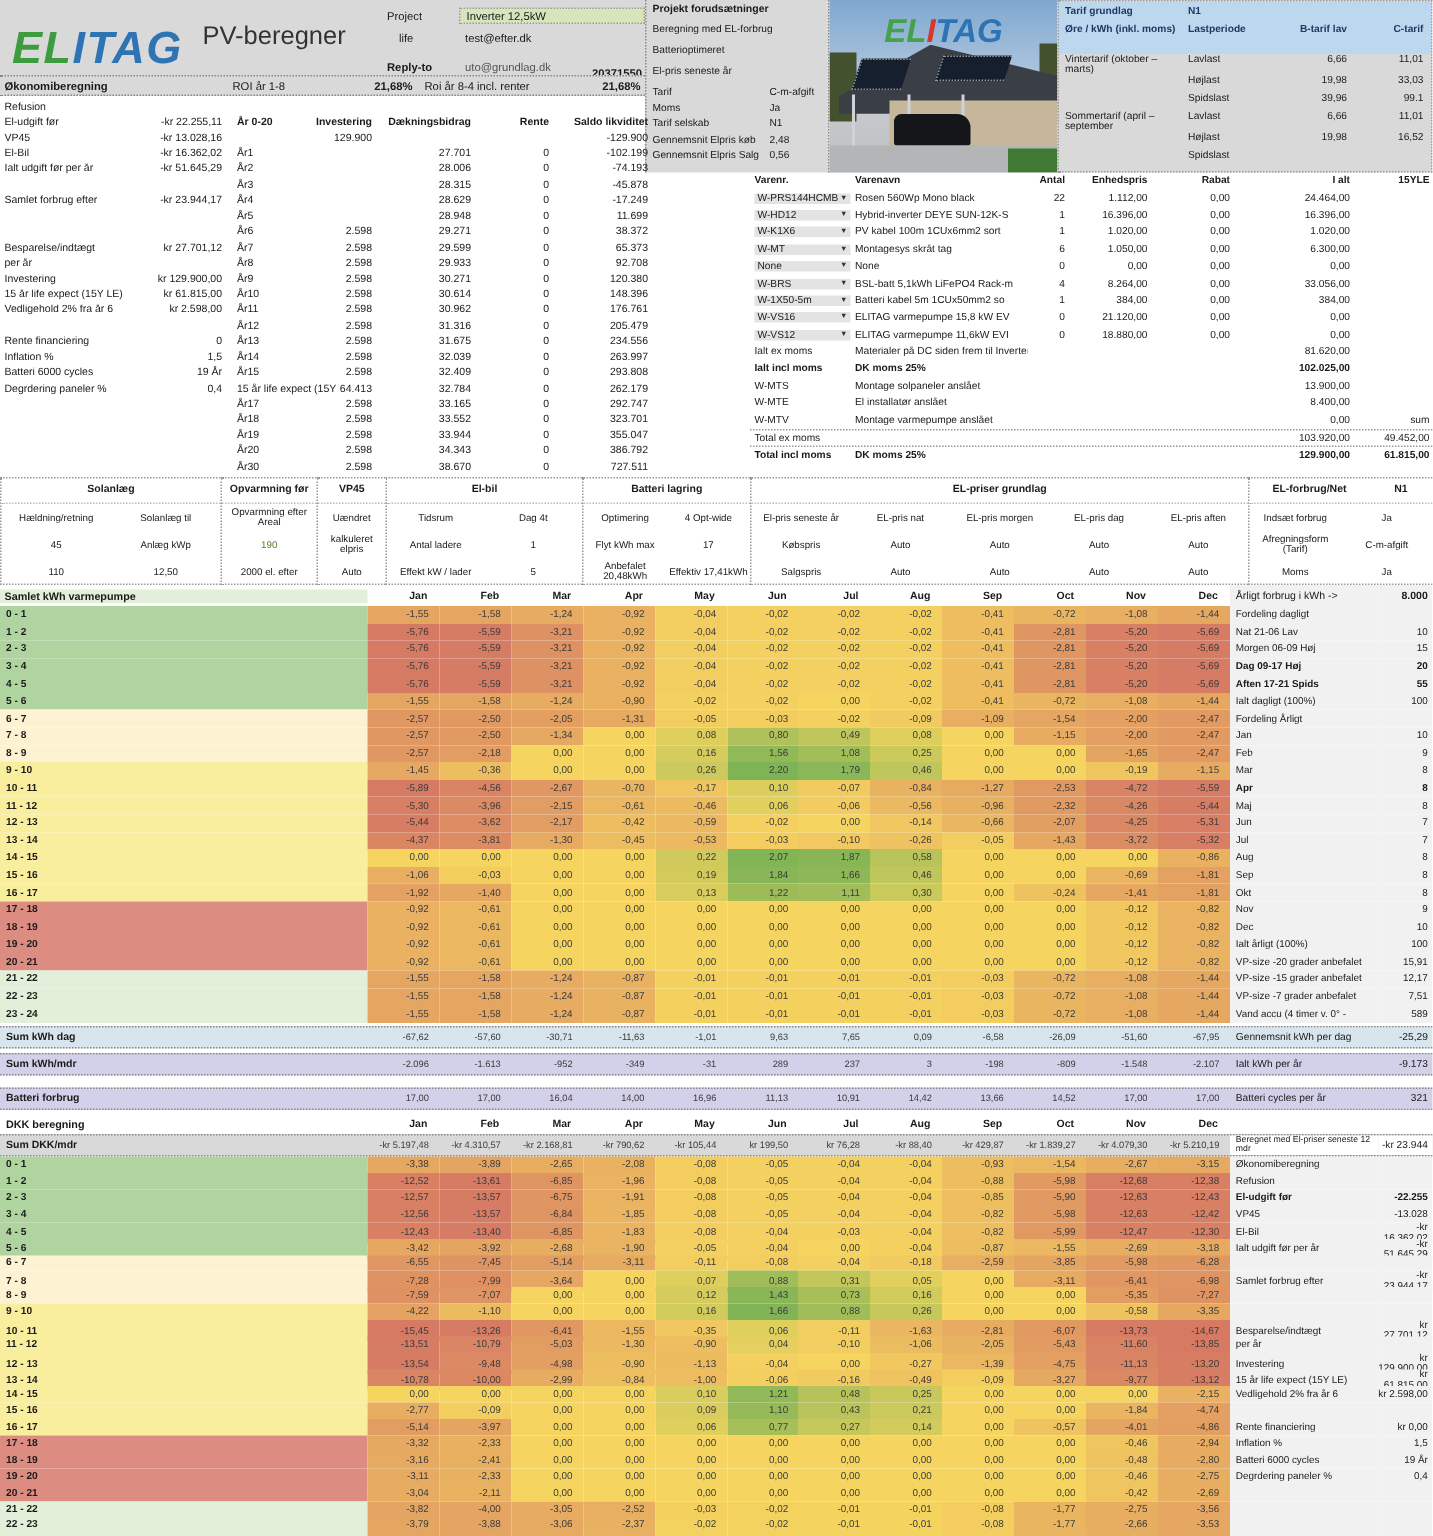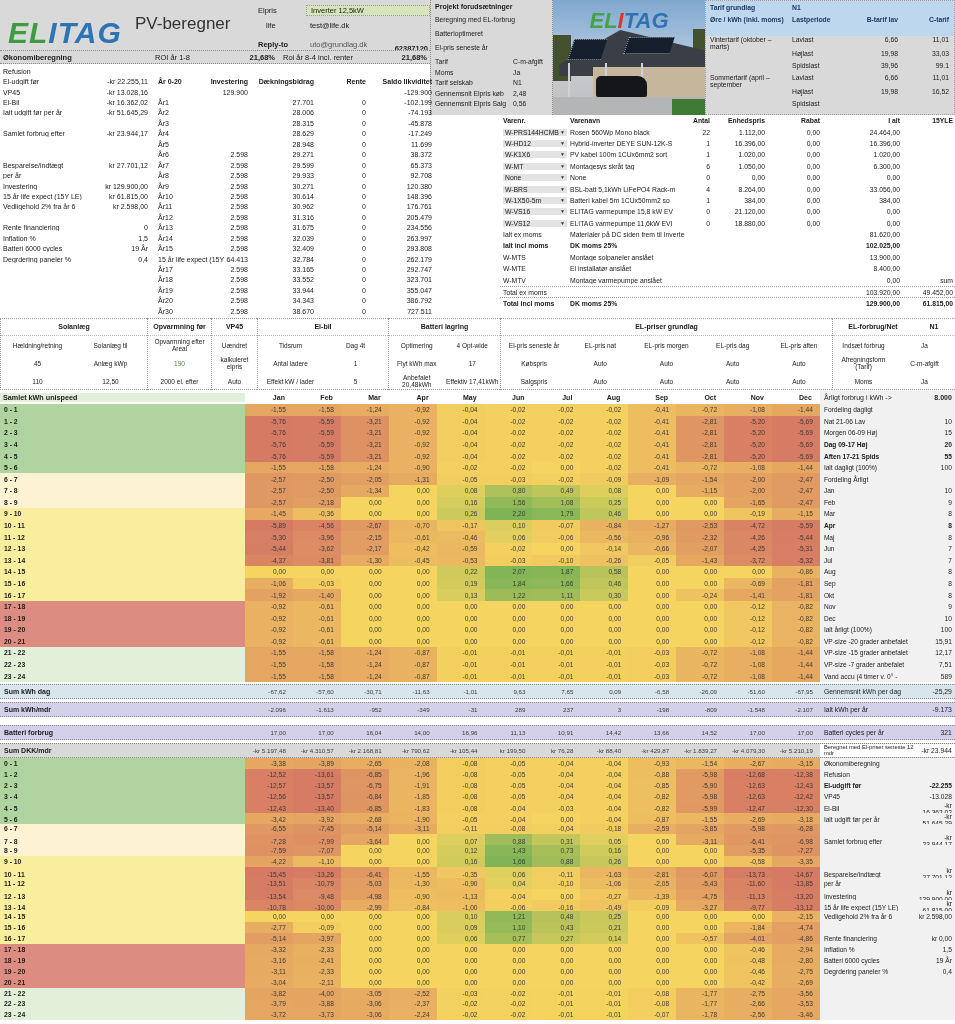--- a/index.html
+++ b/index.html
@@ -116,32 +116,32 @@
 
 <div class="abs top-grey"></div>
 
 <div class="abs logo">
   <span style="color:#3d9c40">EL</span><span style="color:#2e74b5">I</span><span style="color:#2e74b5">TAG</span>
 </div>
 <div class="abs pv-title">PV-beregner</div>
 
 <div class="abs proj-grid">
   <div class="row">
-    <span class="lbl">Elpris</span>
+    <span class="lbl">Project</span>
     <span class="val proj-value">Inverter 12,5kW</span>
   </div>
   <div class="row">
     <span class="lbl" style="padding-left:8px">life</span>
-    <span class="val">test@life.dk</span>
+    <span class="val">test@efter.dk</span>
   </div>
   <div class="row" style="margin-top:4px">
     <span class="lbl b">Reply-to</span>
     <span class="val" style="color:#555">uto@grundlag.dk</span>
   </div>
-  <span class="phone">62387120</span>
+  <span class="phone">20371550</span>
 </div>
 
 <div class="abs band">
   <span class="t">Økonomiberegning</span>
   <span class="k">ROI år 1-8</span>
   <span class="v">21,68%</span>
   <span class="k2">Roi år 8-4 incl. renter</span>
   <span class="v2">21,68%</span>
 </div>
 
@@ -776,21 +776,21 @@
       </div>
       <div class="pr">
         <div>Moms</div>
         <div>Ja</div>
       </div>
     </div>
   </div>
 
 <div class="abs sheet">
     <div class="hgrid mh">
-      <div class="ttl">Samlet kWh unispeed</div>
+      <div class="ttl">Samlet kWh varmepumpe</div>
       <div class="m">Jan</div>
       <div class="m">Feb</div>
       <div class="m">Mar</div>
       <div class="m">Apr</div>
       <div class="m">May</div>
       <div class="m">Jun</div>
       <div class="m">Jul</div>
       <div class="m">Aug</div>
       <div class="m">Sep</div>
       <div class="m">Oct</div>
@@ -1255,20 +1255,37 @@
       <div class="hval" style="font-size: 6.2px;">10,91</div>
       <div class="hval" style="font-size: 6.2px;">14,42</div>
       <div class="hval" style="font-size: 6.2px;">13,66</div>
       <div class="hval" style="font-size: 6.2px;">14,52</div>
       <div class="hval" style="font-size: 6.2px;">17,00</div>
       <div class="hval" style="font-size: 6.2px;">17,00</div>
       <div class="rlab" style="background: rgb(211, 208, 233);">Batteri cycles per år</div>
       <div class="rval" style="background: rgb(211, 208, 233);">321</div>
     </div>
     <div class="gap3"></div>
+    <div class="hgrid dkh">
+      <div class="hlab" style="font-size: 7.2px;">DKK beregning</div>
+      <div class="m b r" style="padding-right: 8px;">Jan</div>
+      <div class="m b r" style="padding-right: 8px;">Feb</div>
+      <div class="m b r" style="padding-right: 8px;">Mar</div>
+      <div class="m b r" style="padding-right: 8px;">Apr</div>
+      <div class="m b r" style="padding-right: 8px;">May</div>
+      <div class="m b r" style="padding-right: 8px;">Jun</div>
+      <div class="m b r" style="padding-right: 8px;">Jul</div>
+      <div class="m b r" style="padding-right: 8px;">Aug</div>
+      <div class="m b r" style="padding-right: 8px;">Sep</div>
+      <div class="m b r" style="padding-right: 8px;">Oct</div>
+      <div class="m b r" style="padding-right: 8px;">Nov</div>
+      <div class="m b r" style="padding-right: 8px;">Dec</div>
+      <div></div>
+      <div></div>
+    </div>
     <div class="hgrid srow" style="background: rgb(217, 217, 217);">
       <div class="hlab">Sum DKK/mdr</div>
       <div class="hval" style="font-size: 6.2px;">-kr 5.197,48</div>
       <div class="hval" style="font-size: 6.2px;">-kr 4.310,57</div>
       <div class="hval" style="font-size: 6.2px;">-kr 2.168,81</div>
       <div class="hval" style="font-size: 6.2px;">-kr 790,62</div>
       <div class="hval" style="font-size: 6.2px;">-kr 105,44</div>
       <div class="hval" style="font-size: 6.2px;">kr 199,50</div>
       <div class="hval" style="font-size: 6.2px;">kr 76,28</div>
       <div class="hval" style="font-size: 6.2px;">-kr 88,40</div>

